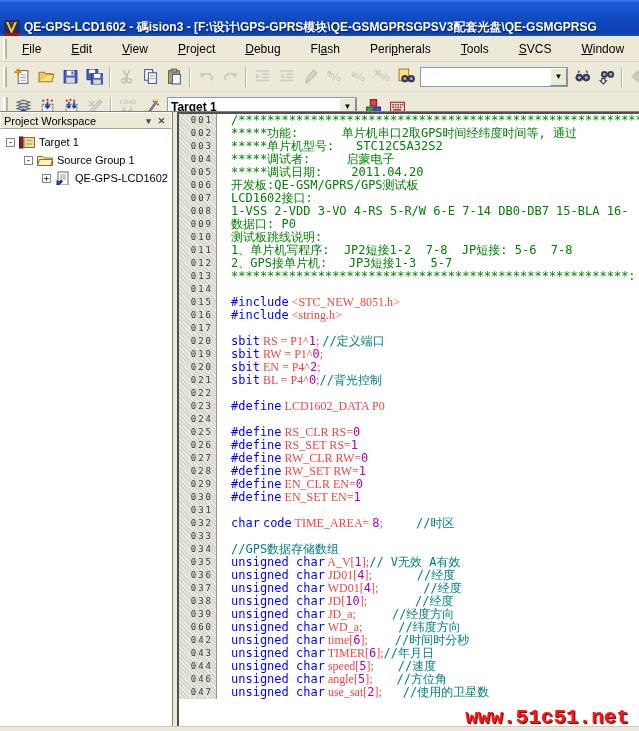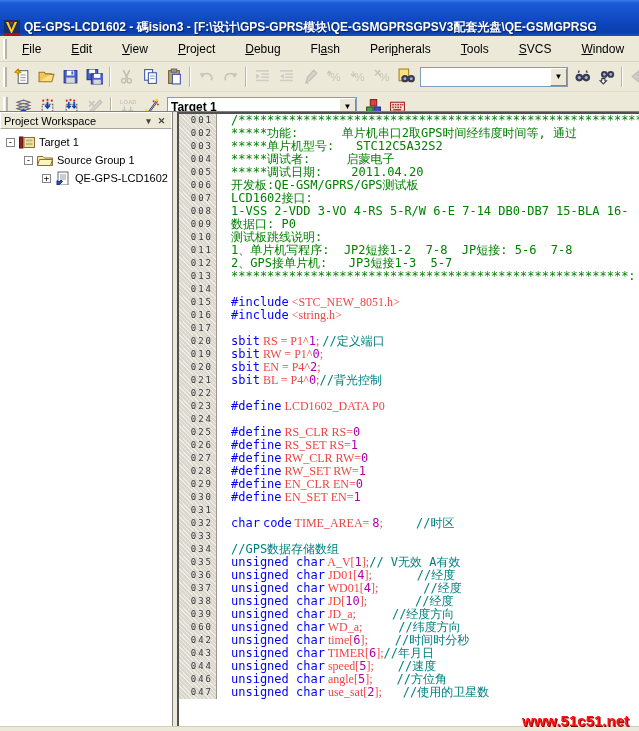--- a/index.html
+++ b/index.html
@@ -60,22 +60,22 @@
   .fm.fline::before { content:""; position:absolute; left:6px; top:0; bottom:0; border-left:1px solid #808080; }
   .codetext { white-space:pre; font-family:"DejaVu Sans Mono","Liberation Mono",monospace; font-size:12px; line-height:13px; }
   .codetext .c  { color:#008000; }
   .codetext .lc { color:#008080; }
   .codetext .k  { color:#0000ff; }
   .codetext .n  { color:#b000b0; }
   .codetext .t  { color:#ef4444;font-family:Liberation Serif, serif; }
 
   .bottomstrip { position:absolute; left:0; right:0; bottom:0; height:5px; background:#ece9d8; border-top:1px solid #d0ccc0; }
 
-  .watermark { position:absolute; right:10px; bottom:2px; font-size:15px; font-weight:bold;
-    font-family:Liberation Sans, sans-serif; color:#ff1414; text-shadow:1px 1px 0 #8c0000; letter-spacing:0px; z-index:5; }
+  .watermark { position:absolute; right:10px; bottom:2px; font-size:21px; font-weight:bold;
+    font-family:Liberation Mono, monospace; color:#ff1414; text-shadow:1px 1px 0 #8c0000; letter-spacing:0px; z-index:5; }
 </style>
 </head>
 <body>
 
 <div class="titlebar">
   <span class="wicon"><svg viewBox="0 0 16 16">
         <rect x="0" y="0" width="16" height="16" fill="#1a2e6e"></rect>
         <path d="M2 2 L7 13 L8 13 L13 2 L10.6 2 L7.5 9.5 L4.4 2 Z" fill="#ffd200"></path>
         <path d="M9 2 L7.5 5.5 L6 2 Z" fill="#d22"></path>
         <rect x="0" y="13" width="16" height="3" fill="#b01010"></rect>

